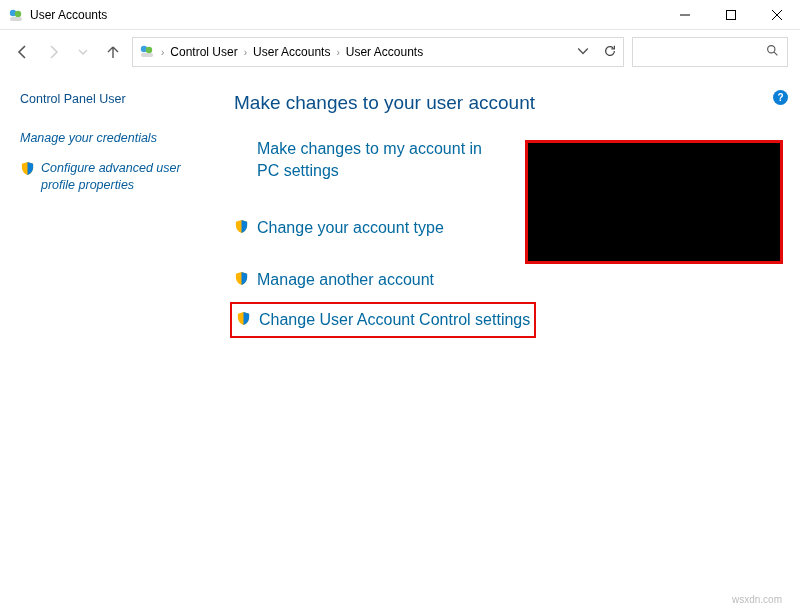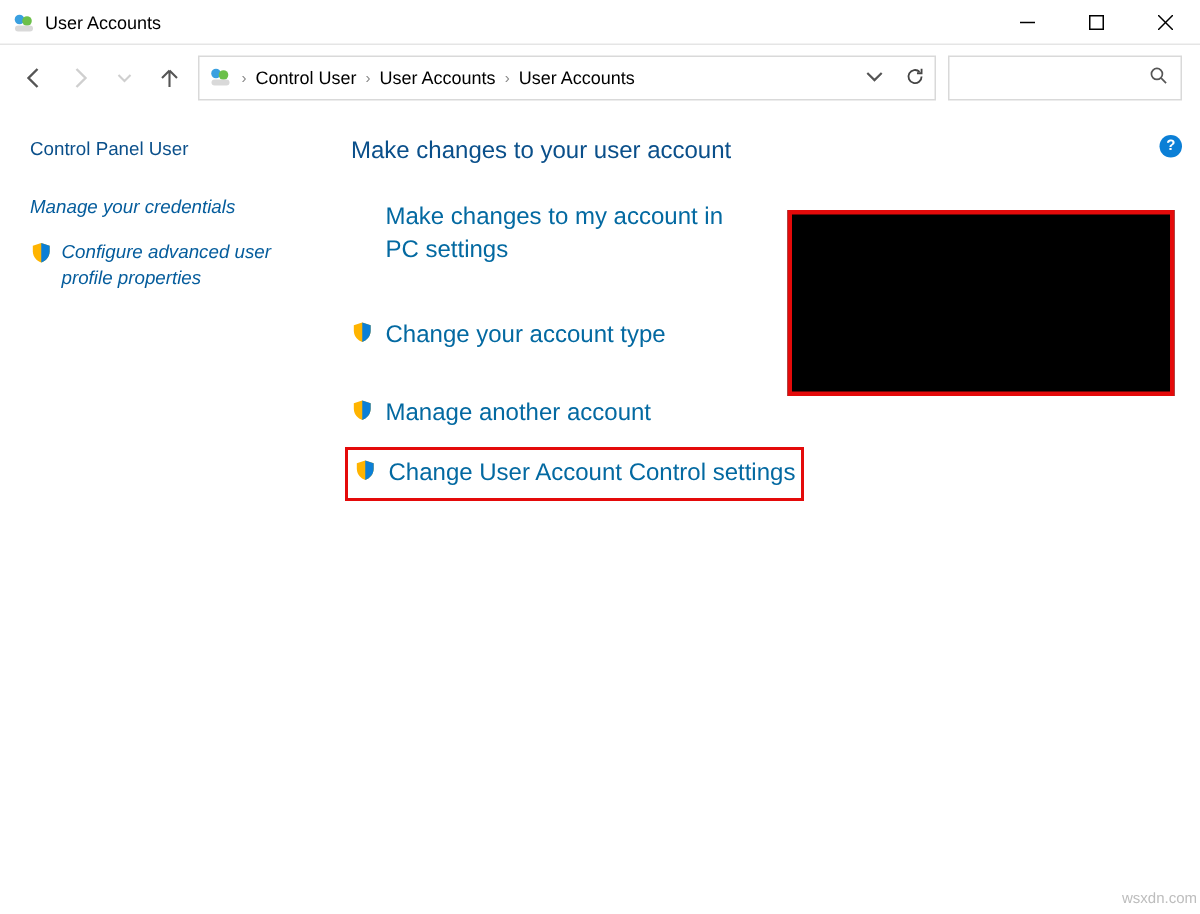--- a/index.html
+++ b/index.html
@@ -17,31 +17,31 @@
     .bc-sep { color: #8a8a8a; font-size: 10px; margin: 0 2px; }
     .bc-item { font-size: 12px; color: #000; }
     .addr-right { margin-left: auto; display: flex; align-items: center; gap: 14px; color: #555; }
     .searchbox { width: 156px; height: 30px; border: 1px solid #d9d9d9; display: flex; align-items: center; padding: 0 8px; color: #666; justify-content: flex-end; }
     .body { display: flex; padding-top: 18px; }
     .sidebar { width: 210px; padding: 0 0 0 20px; }
     .cp-home { color: #0a4f8a; font-size: 12.5px; margin-bottom: 24px; }
     .side-item { color: #045c9c; font-size: 12.5px; margin-bottom: 14px; line-height: 1.3; display: flex; gap: 6px; font-style: italic; }
     .side-item .txt { max-width: 160px; }
     .main { flex: 1; padding-left: 24px; position: relative; }
-    .heading { color: #0a4f8a; font-size: 16px; margin-bottom: 24px; }
+    .heading { color: #0a4f8a; font-size: 19px; margin-bottom: 24px; }
     .option-list .opt { color: #0369a1; font-size: 16px; display: flex; align-items: flex-start; gap: 8px; line-height: 1.4; }
     .opt .txt { max-width: 230px; }
     .opt.sp1 { margin-bottom: 34px; }
     .opt.sp2 { margin-bottom: 30px; }
     .opt.sp3 { margin-bottom: 10px; }
     .opt.highlighted { border: 2.5px solid #e40a0a; padding: 5px 4px; margin-left: -4px; display: inline-flex; }
     .blackbox { position: absolute; left: 525px; top: 140px; width: 258px; height: 124px; background: #000; border: 3px solid #e40a0a; }
     .help { position: absolute; right: 12px; top: 90px; width: 15px; height: 15px; border-radius: 50%; background: #0b7fd6; color: #fff; display: flex; align-items: center; justify-content: center; font-size: 10px; font-weight: bold; }
     .shield { width: 15px; height: 15px; flex: 0 0 auto; margin-top: 1px; }
-    .watermark { position: absolute; right: 2px; bottom: 4px; font-size: 10px; color: #bdbdbd; text-align: center; }
+    .watermark { position: absolute; right: 18px; bottom: 4px; font-size: 10px; color: #bdbdbd; text-align: center; }
   </style>
 </head>
 <body>
 
 <div class="titlebar">
   <span class="title-icon">
     <svg viewBox="0 0 16 16">
         <circle cx="5" cy="6" r="3.2" fill="#3aa0e0"></circle>
         <circle cx="10" cy="7" r="3.2" fill="#6cc04a"></circle>
         <rect x="2" y="10" width="12" height="4" rx="2" fill="#d9d9d9"></rect>

